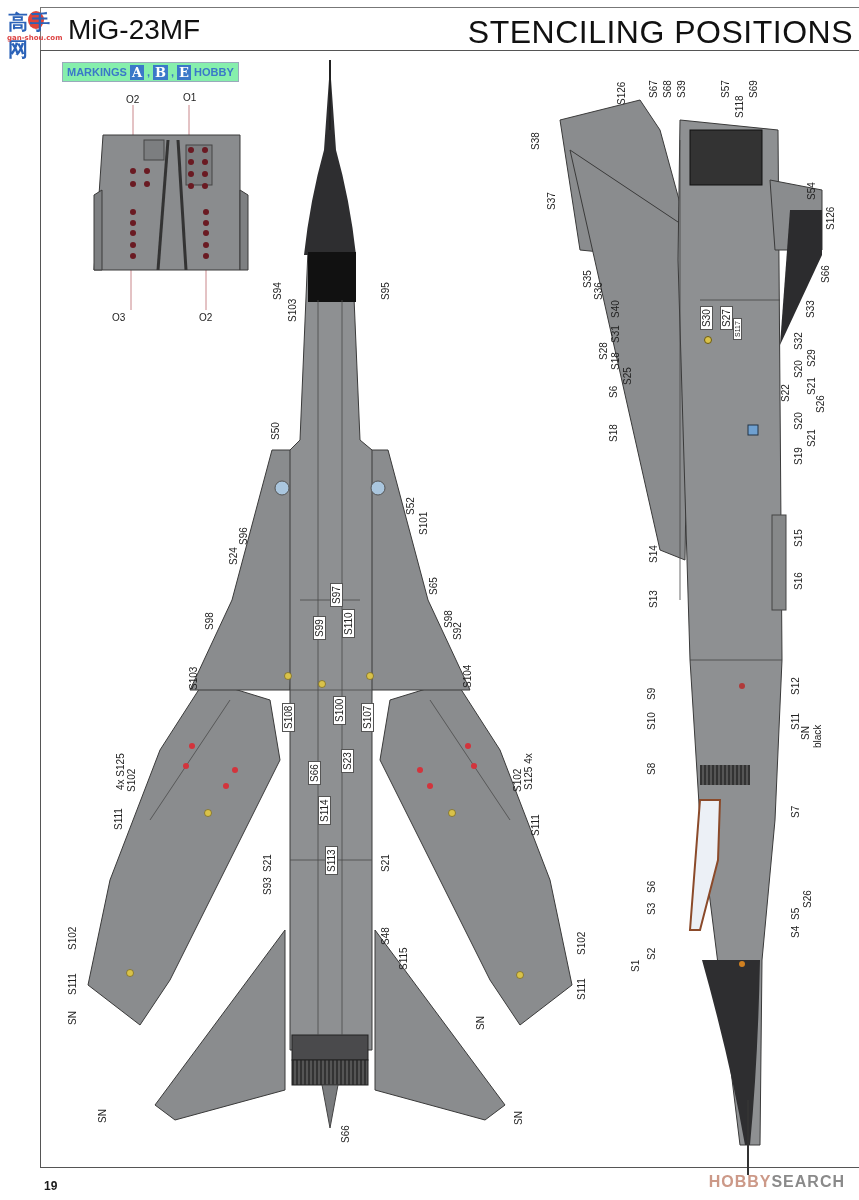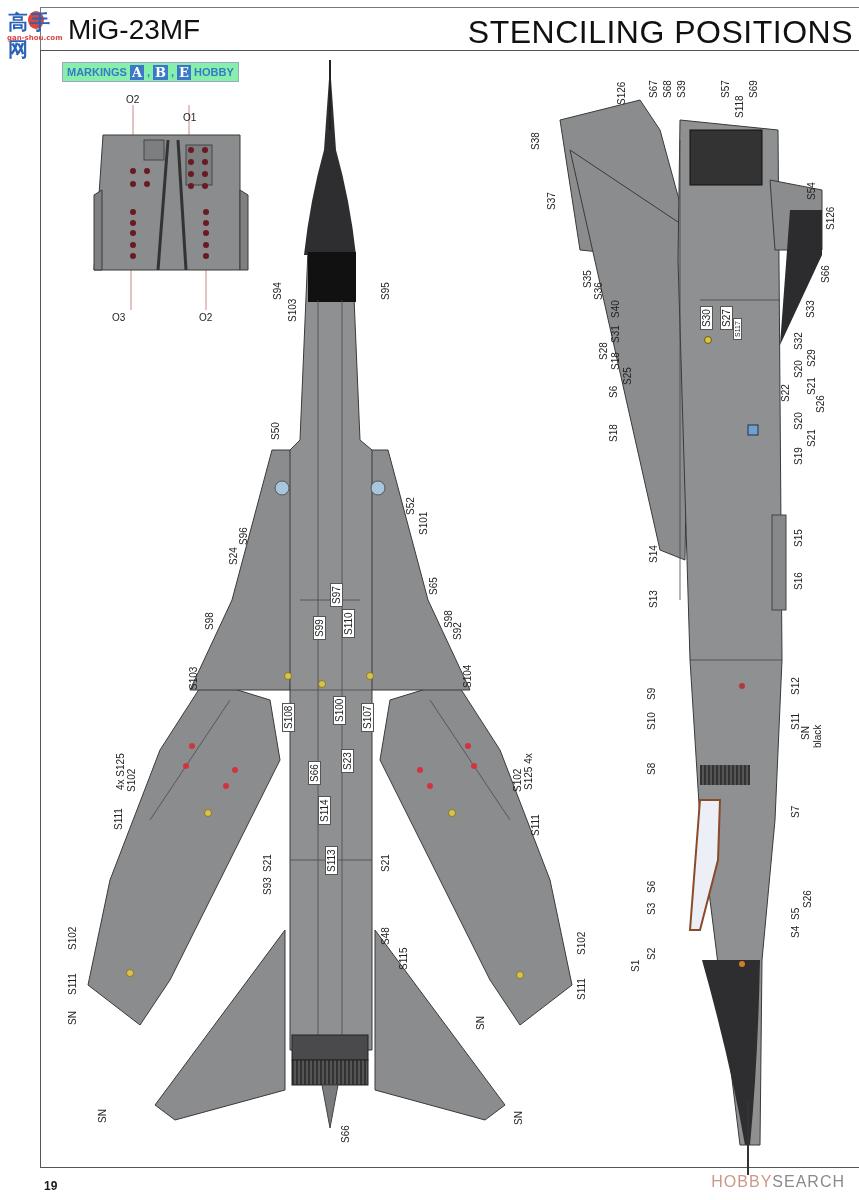--- a/index.html
+++ b/index.html
@@ -11,21 +11,21 @@
   .logo{position:absolute;left:6px;top:9px;width:60px;height:26px;}
   .logo .cn{position:absolute;left:2px;top:0;font-size:20px;font-weight:bold;color:#2b62b8;letter-spacing:2px;font-family:"DejaVu Sans",sans-serif;}
   .logo .site{position:absolute;left:1px;top:25px;font-size:7px;color:#d44;font-weight:bold;font-family:"DejaVu Sans",sans-serif;white-space:nowrap;}
   .logo .badge{position:absolute;left:22px;top:2px;width:16px;height:18px;border-radius:50%;background:#e0453a;}
   .title-left{position:absolute;left:68px;top:14px;font-size:28px;color:#111;}
   .title-right{position:absolute;right:6px;top:14px;font-size:32px;color:#111;letter-spacing:0.5px;}
   .markings{position:absolute;left:62px;top:62px;height:18px;border:1px solid #9ab;background:#86efac;padding:0 4px;display:flex;align-items:center;gap:3px;font-size:11px;font-weight:bold;color:#3a78c8;}
   .markings .box{background:#3a78c8;color:#fff;font-family:"DejaVu Serif",serif;font-size:13px;padding:0 2px;line-height:15px;}
   .markings .sep{color:#3a78c8;}
   .pageno{position:absolute;left:44px;top:1179px;font-size:12px;font-weight:bold;}
-  .watermark{position:absolute;right:14px;top:1173px;font-size:16px;font-weight:normal;color:#c98;letter-spacing:1px;}
+  .watermark{position:absolute;right:14px;top:1173px;font-size:16px;font-weight:bold;color:#c98;letter-spacing:1px;}
   .watermark .srch{color:#8a8a8a;}
   svg.art{position:absolute;left:0;top:0;}
   .lbl{position:absolute;font-size:10px;color:#222;white-space:nowrap;transform-origin:0 0;}
   .lbl.rot{transform:rotate(-90deg);}
   .lbl.boxed{background:#fff;border:1px solid #555;padding:0 2px;}
 </style>
 </head>
 <body>
 
 <div class="topline"></div>
@@ -178,21 +178,21 @@
     <circle cx="708" cy="340" r="3.5" fill="#d9c24a" stroke="#6b5a10"></circle>
     <circle cx="742" cy="686" r="3" fill="#b03a3a"></circle>
     <circle cx="742" cy="964" r="3" fill="#d08020"></circle>
     <line x1="680" y1="140" x2="680" y2="600" stroke="#444" stroke-width="0.8"></line>
     <line x1="700" y1="300" x2="780" y2="300" stroke="#444" stroke-width="0.8"></line>
     <line x1="690" y1="660" x2="782" y2="660" stroke="#444" stroke-width="0.8"></line>
   </g>
 </svg>
 
 <div class="lbl" style="left:126px;top:94px;">O2</div>
-<div class="lbl" style="left:183px;top:112px;">O1</div>
+<div class="lbl" style="left:183px;top:92px;">O1</div>
 <div class="lbl" style="left:112px;top:312px;">O3</div>
 <div class="lbl" style="left:199px;top:312px;">O2</div>
 
 <div id="underside-labels">
     <div class="lbl rot" style="left: 272px; top: 300px;">S94</div>
     <div class="lbl rot" style="left: 287px; top: 322px;">S103</div>
     <div class="lbl rot" style="left: 380px; top: 300px;">S95</div>
     <div class="lbl rot" style="left: 270px; top: 440px;">S50</div>
     <div class="lbl rot" style="left: 405px; top: 515px;">S52</div>
     <div class="lbl rot" style="left: 418px; top: 535px;">S101</div>

